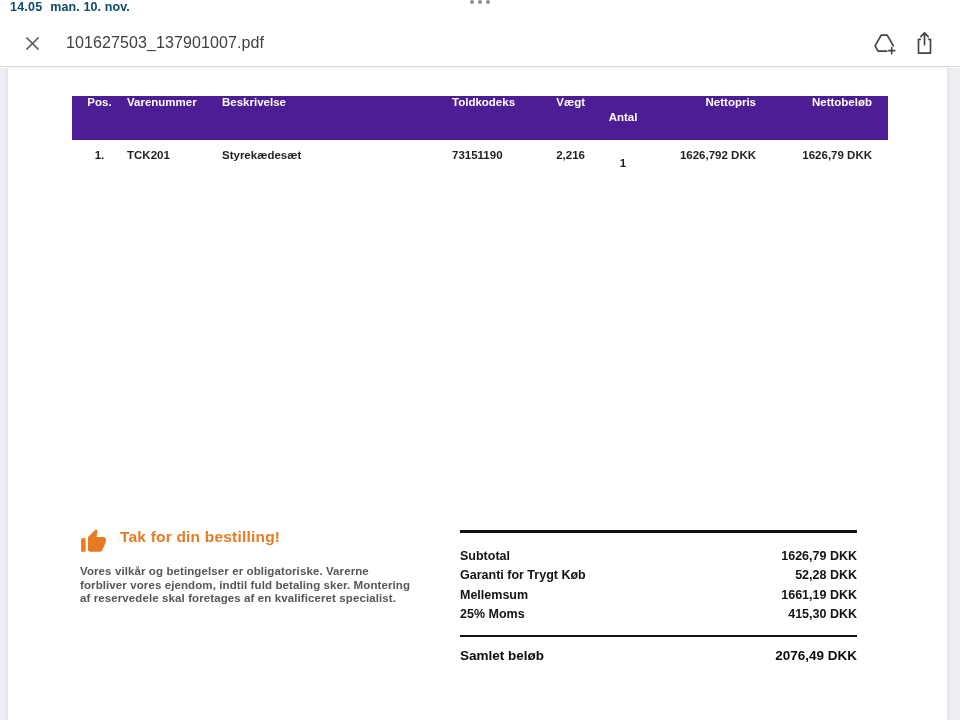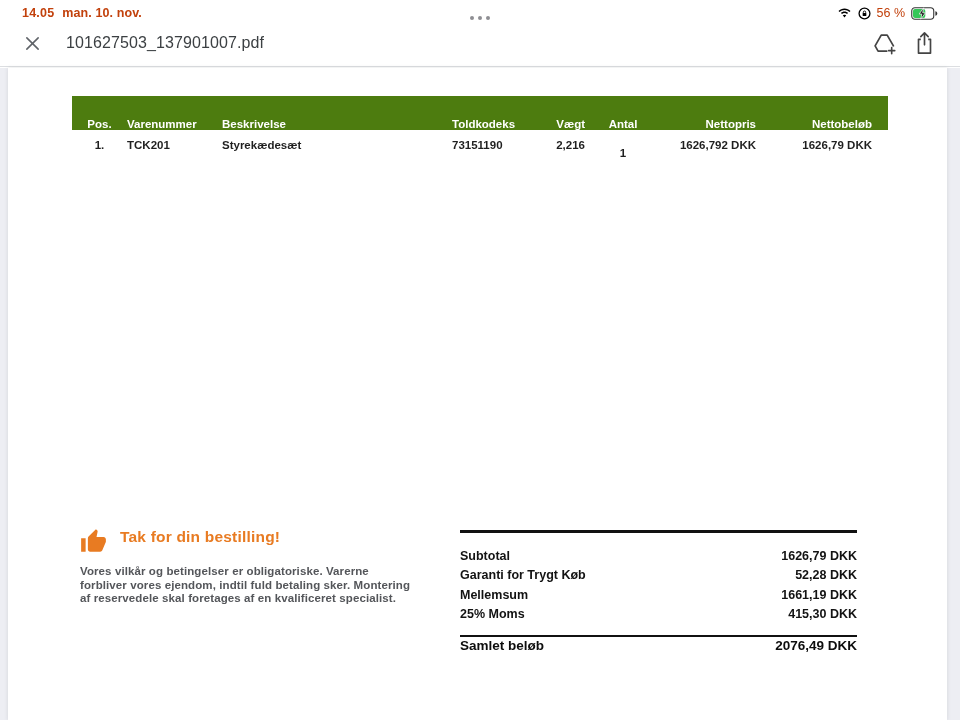--- a/index.html
+++ b/index.html
@@ -2,21 +2,21 @@
 <html><head>
 <meta charset="utf-8">
 <style>
   * { margin:0; padding:0; box-sizing:border-box; }
   html,body { width:960px; height:720px; overflow:hidden; background:#fff;
     font-family:"Liberation Sans","DejaVu Sans",sans-serif; }
   .screen { position:relative; width:960px; height:720px; background:#fff; }
 
   
   .statusbar { position:absolute; top:0; left:0; right:0; height:20px;
-    display:flex; align-items:flex-end; padding:0 22px; font-size:12.5px; color:#c2410c; }
+    display:flex; align-items:flex-start; padding:0 10px; font-size:12.5px; color:#0c4a6e; }
   .sb-left { display:flex; align-items:center; gap:8px; width:300px; }
   .sb-time { font-weight:600; letter-spacing:.2px; }
   .sb-date { font-weight:600; letter-spacing:.1px; }
   .sb-center { flex:1; display:flex; justify-content:center; align-items:center; gap:4px; }
   .sb-center .dot { width:4px; height:4px; border-radius:50%; background:#8e8e93; }
   .sb-right { display:flex; align-items:center; gap:6px; width:300px; justify-content:flex-end;margin-top:32px; }
   .sb-batt-text { font-weight:500; }
 
   
   .toolbar { position:absolute; top:20px; left:0; right:0; height:47px;
@@ -29,22 +29,22 @@
   .tb-btn { width:40px; height:40px; border:none; background:none; cursor:pointer;
     display:flex; align-items:center; justify-content:center; }
 
   
   .canvas { position:absolute; top:68px; left:0; right:0; bottom:0; background:#edeef3; }
   .page { position:absolute; top:0; bottom:0; left:8px; right:13px; background:#fff;
     box-shadow:0 0 4px rgba(60,64,80,.15); }
 
   
   .item-table { position:absolute; left:64px; top:28px; width:816px; }
-  .thead { display:flex; background:#4d7c0f; color:#fff; height:34px;
-    align-items:flex-end; font-size:11.5px; font-weight:700; }
+  .thead { display:flex; background:#4c1d95; color:#fff; height:44px;
+    align-items:flex-start; font-size:11.5px; font-weight:700; }
   .trow { display:flex; height:30px; align-items:center; font-size:11.5px;
     font-weight:700; color:#1f1f1f; }
   .c-pos { width:55px; text-align:center; }
   .c-varenr { width:95px; text-align:left; }
   .c-beskr { width:230px; text-align:left; }
   .c-told { width:90px; text-align:left; }
   .c-vaegt { width:43px; text-align:right; }
   .c-antal { width:76px; text-align:center;margin-top:15px; }
   .c-npris { width:95px; text-align:right; }
   .c-nbeloeb { width:132px; text-align:right; padding-right:16px; }
@@ -56,21 +56,21 @@
   .terms { margin-top:10px; font-size:11.5px; line-height:13.5px; font-weight:600;
     color:#54565a; letter-spacing:.1px; }
 
   
   .summary { position:absolute; left:452px; top:462px; width:397px; }
   .sum-topline { border-top:3px solid #111; }
   .sum-rows { margin-top:13px; }
   .sum-row { display:flex; justify-content:space-between; align-items:center;
     height:19.5px; font-size:12.5px; font-weight:700; color:#131313; }
   .sum-divider { margin-top:11px; border-top:2px solid #111; }
-  .sum-total { margin-top:1px; display:flex; justify-content:space-between;
+  .sum-total { margin-top:11px; display:flex; justify-content:space-between;
     font-size:13.5px; font-weight:700; color:#0d0d0d; }
 
   .icon { display:inline-flex; align-items:center; justify-content:center; }
 </style>
 </head>
 <body>
 
 <div class="screen">
 
   <div class="statusbar">

